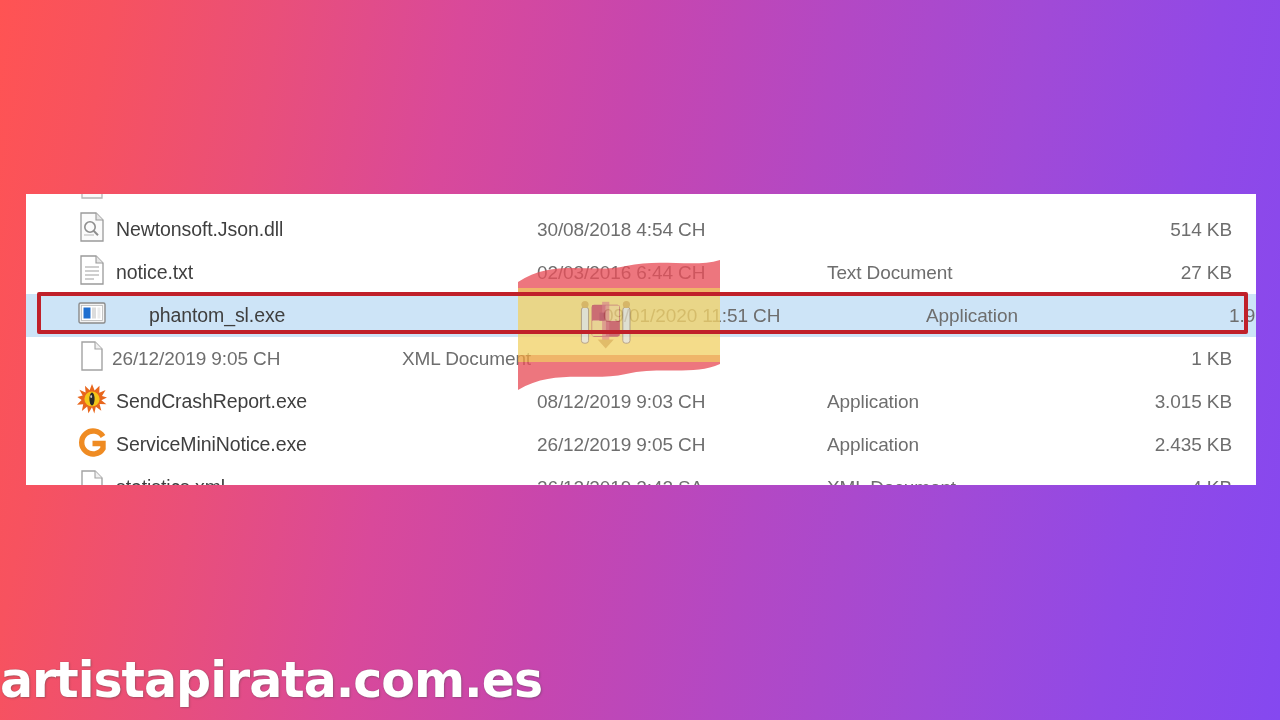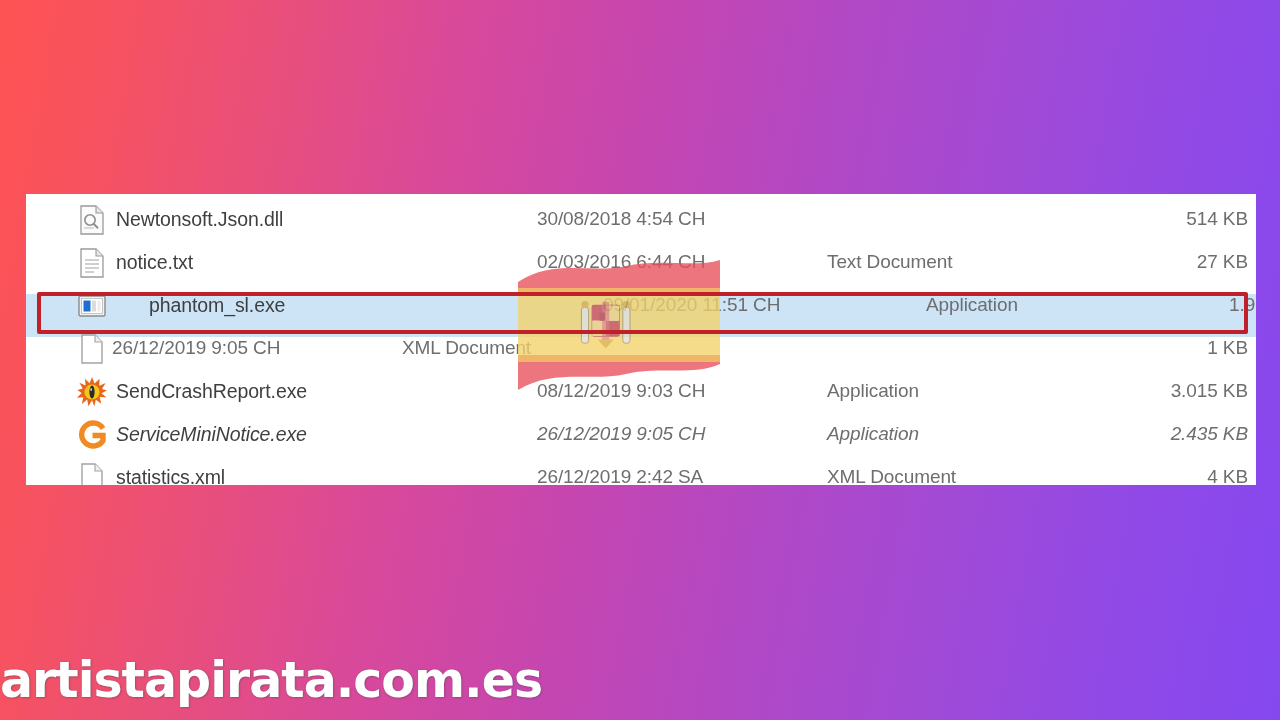--- a/index.html
+++ b/index.html
@@ -23,21 +23,21 @@
     background:#ffffff;
     overflow:hidden;
     z-index:2;
   }
 
   .file-rows { position:relative; width:100%; }
 
   .file-row {
     position:absolute;
     left:0; width:100%; height:43px;
-    display:flex; 
+    display:flex; align-items:center;
     font-size:19.5px;
     color:#3a3a3a;
     letter-spacing:-0.1px;
     white-space:nowrap;
   }
   .file-row.selected { background:#cde4f7; }
 
   .cell-icon {
     width:40px; min-width:40px;
     margin-left:46px;
@@ -58,21 +58,21 @@
   }
   .cell-type {
     flex:0 0 auto;
     width:270px;
     color:#6e6e6e;
     font-size:19px;
   }
   .cell-size {
     flex:1 1 auto;
     text-align:right;
-    padding-right:8px;
+    padding-right:24px;
     color:#6e6e6e;
     font-size:19px;
   }
 
   .row-clipped-top .cell-name,
   .row-clipped-top .cell-date,
   .row-clipped-top .cell-type,
   .row-clipped-top .cell-size { color:#b9b9b9; }
 
   
@@ -202,21 +202,21 @@
         <circle cx="15" cy="15" r="7.6" fill="#f5c518"></circle>
         <ellipse cx="15" cy="15" rx="2.6" ry="6.4" fill="#2a2a2a"></ellipse>
         <ellipse cx="14.2" cy="12.5" rx="0.9" ry="1.6" fill="#ffffff" opacity="0.75"></ellipse>
       </svg></span>
         </div>
         <div class="cell-name">SendCrashReport.exe</div>
         <div class="cell-date">08/12/2019 9:03 CH</div>
         <div class="cell-type">Application</div>
         <div class="cell-size">3.015 KB</div>
       </div>
-      <div class="file-row" style="top: 229px; font-style: italic;">
+      <div class="file-row" style="top: 229px;">
         <div class="cell-icon">
           <span class="ico"><svg width="29" height="29" viewBox="0 0 29 29" xmlns="http://www.w3.org/2000/svg">
         <path d="M25,8.5 A11.5,11.5 0 1 0 25,20.5 L25,15.5 L14.5,15.5" fill="none" stroke="#ef8b22" stroke-width="5.4" stroke-linecap="butt"></path>
       </svg></span>
         </div>
         <div class="cell-name">ServiceMiniNotice.exe</div>
         <div class="cell-date">26/12/2019 9:05 CH</div>
         <div class="cell-type">Application</div>
         <div class="cell-size">2.435 KB</div>
       </div>

